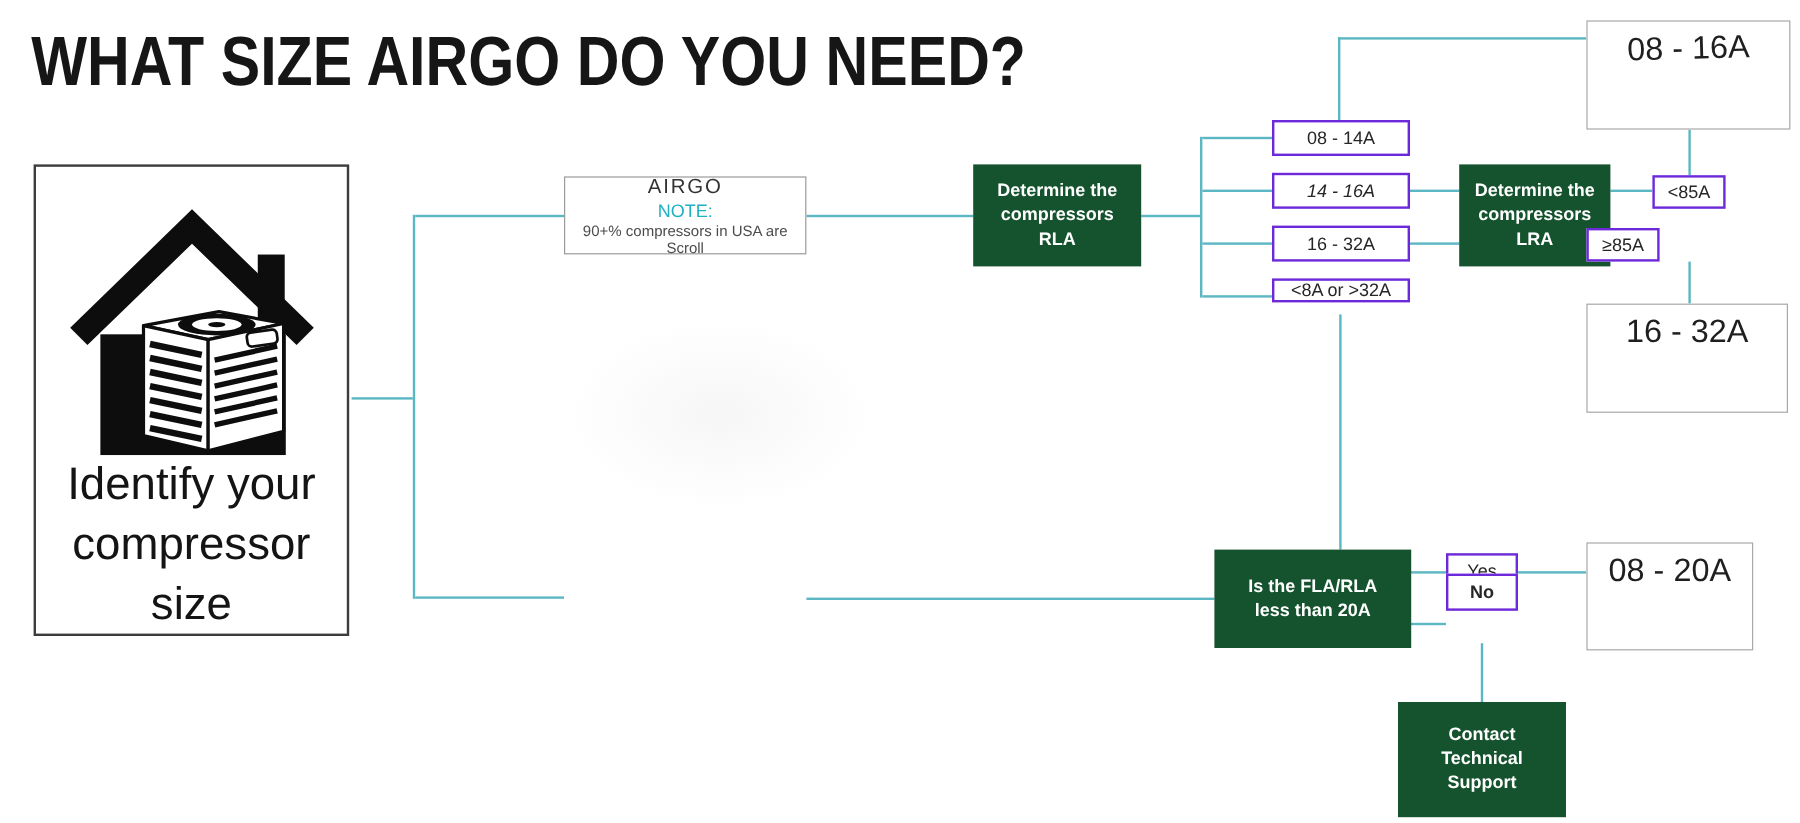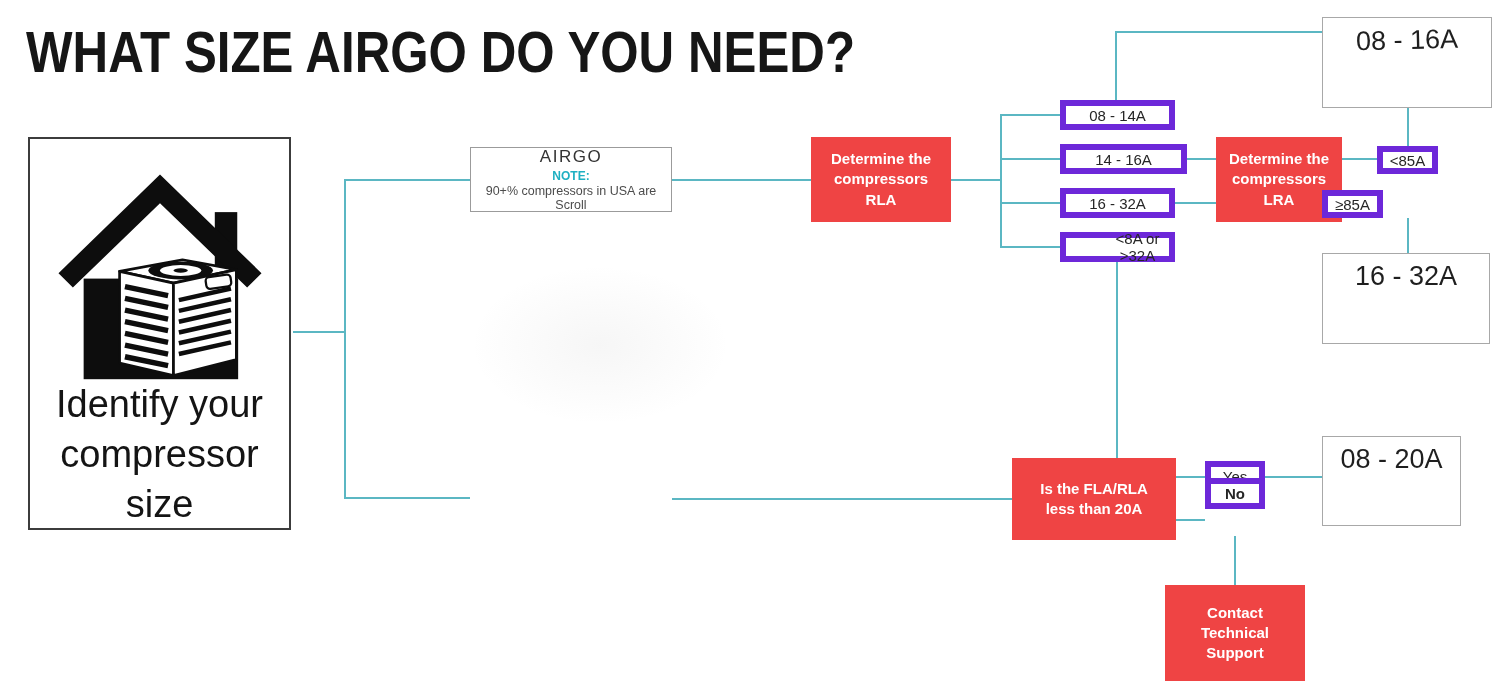--- a/index.html
+++ b/index.html
@@ -18,30 +18,30 @@
   .start-box{
     position:absolute;left:28px;top:137px;width:263px;height:393px;
     background:#fff;border:2px solid #3c3c3c;box-sizing:border-box;
   }
   .start-icon{position:absolute;left:26px;top:30px;}
   .start-label{
     position:absolute;left:0;right:0;top:240px;text-align:center;
     font-size:38px;line-height:1.32;color:#141414;white-space:pre-line;
   }
   .wbox{
-    position:absolute;background:#fff;border:6px solid #6d28d9;box-sizing:border-box;
+    position:absolute;background:#fff;border:2px solid #6d28d9;box-sizing:border-box;
     display:flex;align-items:center;justify-content:center;
     font-size:15px;color:#262626;text-align:center;
   }
   .typebox{border:1px solid #9b9b9b;flex-direction:column;}
   .typebox .main-label{font-size:17px;letter-spacing:1.5px;color:#333;}
-  .note-label{font-size:12px;font-weight:700;color:#1fb0c2;margin-top:2px;}
+  .note-label{font-size:15px;font-weight:400;color:#1fb0c2;margin-top:2px;}
   .note-text{font-size:12.5px;color:#4c4c4c;margin-top:1px;}
   .navy{
-    position:absolute;background:#ef4444;color:#ffffff;box-sizing:border-box;
+    position:absolute;background:#14532d;color:#ffffff;box-sizing:border-box;
     display:flex;align-items:center;justify-content:center;text-align:center;
     font-size:15px;font-weight:700;line-height:1.35;white-space:pre-line;
   }
   .result{
     position:absolute;background:#fff;border:1px solid #a8a8a8;box-sizing:border-box;
     text-align:center;font-size:27px;color:#1f1f1f;padding-top:7px;
   }
   .tilt{display:inline-block;transform:rotate(-1.5deg);}
   .smudge{
     position:absolute;pointer-events:none;
@@ -124,38 +124,38 @@
     <div class="note-label">NOTE:</div>
     <div class="note-text">90+% compressors in USA are Scroll</div>
   </div>
 
 
   <div class="navy" style="left:811px;top:137px;width:140px;height:85px;">Determine the
 compressors
 RLA</div>
 
   <div class="wbox" style="left:1060px;top:100px;width:115px;height:30px;">08 - 14A</div>
-  <div class="wbox" style="left:1060px;top:144px;width:127px;height:30px;">14 - 16A</div>
+  <div class="wbox" style="left:1060px;top:144px;width:115px;height:30px;font-style:italic;">14 - 16A</div>
   <div class="wbox" style="left:1060px;top:188px;width:115px;height:30px;">16 - 32A</div>
-  <div class="wbox" style="left:1060px;top:232px;width:115px;height:30px;padding-left:40px;">&lt;8A or &gt;32A</div>
+  <div class="wbox" style="left:1060px;top:232px;width:115px;height:20px;">&lt;8A or &gt;32A</div>
 
   <div class="navy" style="left:1216px;top:137px;width:126px;height:85px;">Determine the
 compressors
 LRA</div>
 
   <div class="wbox" style="left:1377px;top:146px;width:61px;height:28px;">&lt;85A</div>
   <div class="wbox" style="left:1322px;top:190px;width:61px;height:28px;">≥85A</div>
 
   <div class="result" style="left:1322px;top:17px;width:170px;height:91px;">
     <span class="tilt">08 - 16A</span>
   </div>
   <div class="result" style="left:1322px;top:253px;width:168px;height:91px;">
     <span>16 - 32A</span>
   </div>
-  <div class="result" style="left:1322px;top:436px;width:139px;height:90px;">
+  <div class="result" style="left:1322px;top:452px;width:139px;height:90px;">
     <span>08 - 20A</span>
   </div>
 
   <div class="navy" style="left:1012px;top:458px;width:164px;height:82px;">Is the FLA/RLA
 less than 20A</div>
 
   <div class="wbox" style="left:1205px;top:461px;width:60px;height:31px;">Yes</div>
   <div class="wbox" style="left:1205px;top:478px;width:60px;height:31px;font-weight:bold;">No</div>
 
   <div class="navy" style="left:1165px;top:585px;width:140px;height:96px;">Contact

